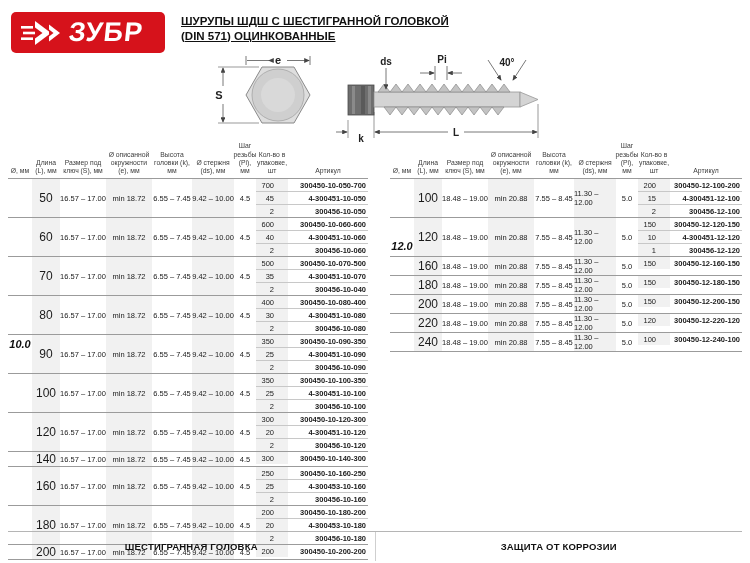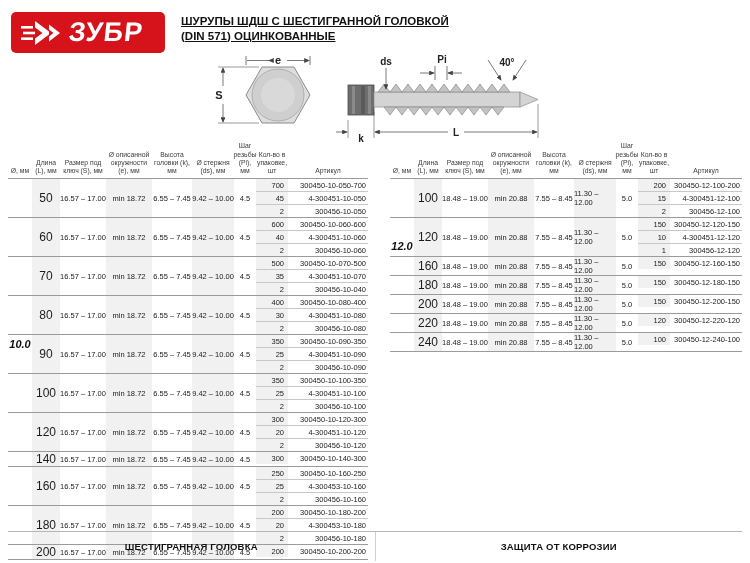--- a/index.html
+++ b/index.html
@@ -29,22 +29,22 @@
       font-size:6.8px;line-height:1.2;color:#3c3c3c;padding:0 1px 3px;}
   .tbody{border-bottom:1px solid #9b9b9b;}
   .group{display:grid;grid-template-columns:24px 28px 46px 46px 40px 42px 22px 1fr;}
   .group + .group{border-top:1px solid #9b9b9b;}
   .cell{display:flex;align-items:center;justify-content:center;font-size:7.5px;color:#1a1a1a;}
   .b{font-weight:normal;font-size:12px;}
   .st{background:#f1f1f1;}
   .packs{display:flex;flex-direction:column;}
   .pack{display:grid;grid-template-columns:32px 1fr;height:12px;}
   .pack + .pack{border-top:1px solid #c8c8c8;}
-  .qty{display:flex;align-items:center;justify-content:flex-end;font-size:7.5px;padding-right:4px;text-align:center;}
-  .sku{display:flex;align-items:center;justify-content:flex-end;font-size:7.5px;padding-right:2px;}
+  .qty{display:flex;align-items:center;justify-content:flex-end;font-size:7.5px;padding-right:14px;text-align:center;}
+  .sku{display:flex;align-items:center;justify-content:flex-end;font-size:7.5px;padding-right:2px;font-weight:bold;}
   .dia-label{position:absolute;left:0;width:24px;text-align:center;font-weight:bold;font-size:11px;color:#111;font-style:italic;}
   .twrap.left .dia-label{top:198px;}
   .twrap.right .dia-label{top:100px;}
 
   
   .footer{position:absolute;left:8px;width:734px;top:531px;border-top:1px solid #b5b5b5;display:flex;}
   .fcell{flex:1;display:flex;align-items:center;justify-content:center;height:29px;
          font-weight:bold;font-size:9.5px;letter-spacing:.2px;color:#111;}
   .fcell + .fcell{border-left:1px solid #cfcfcf;}
 </style>

